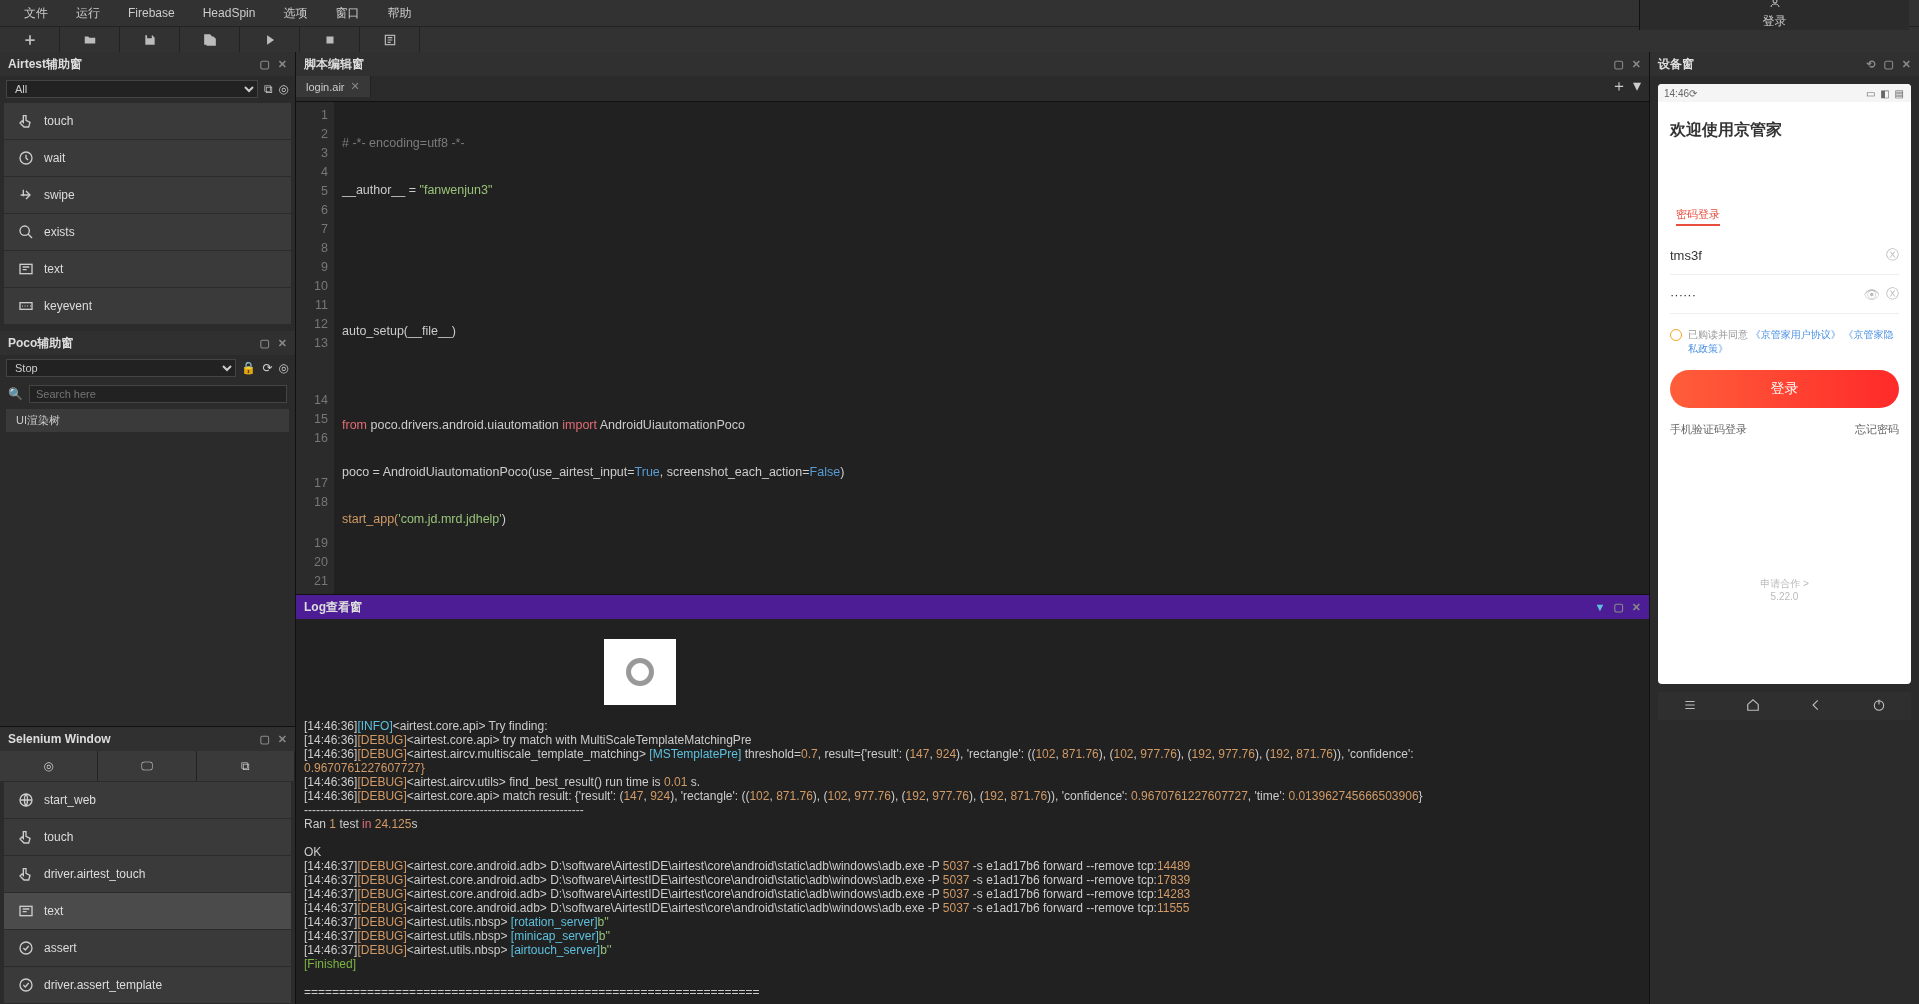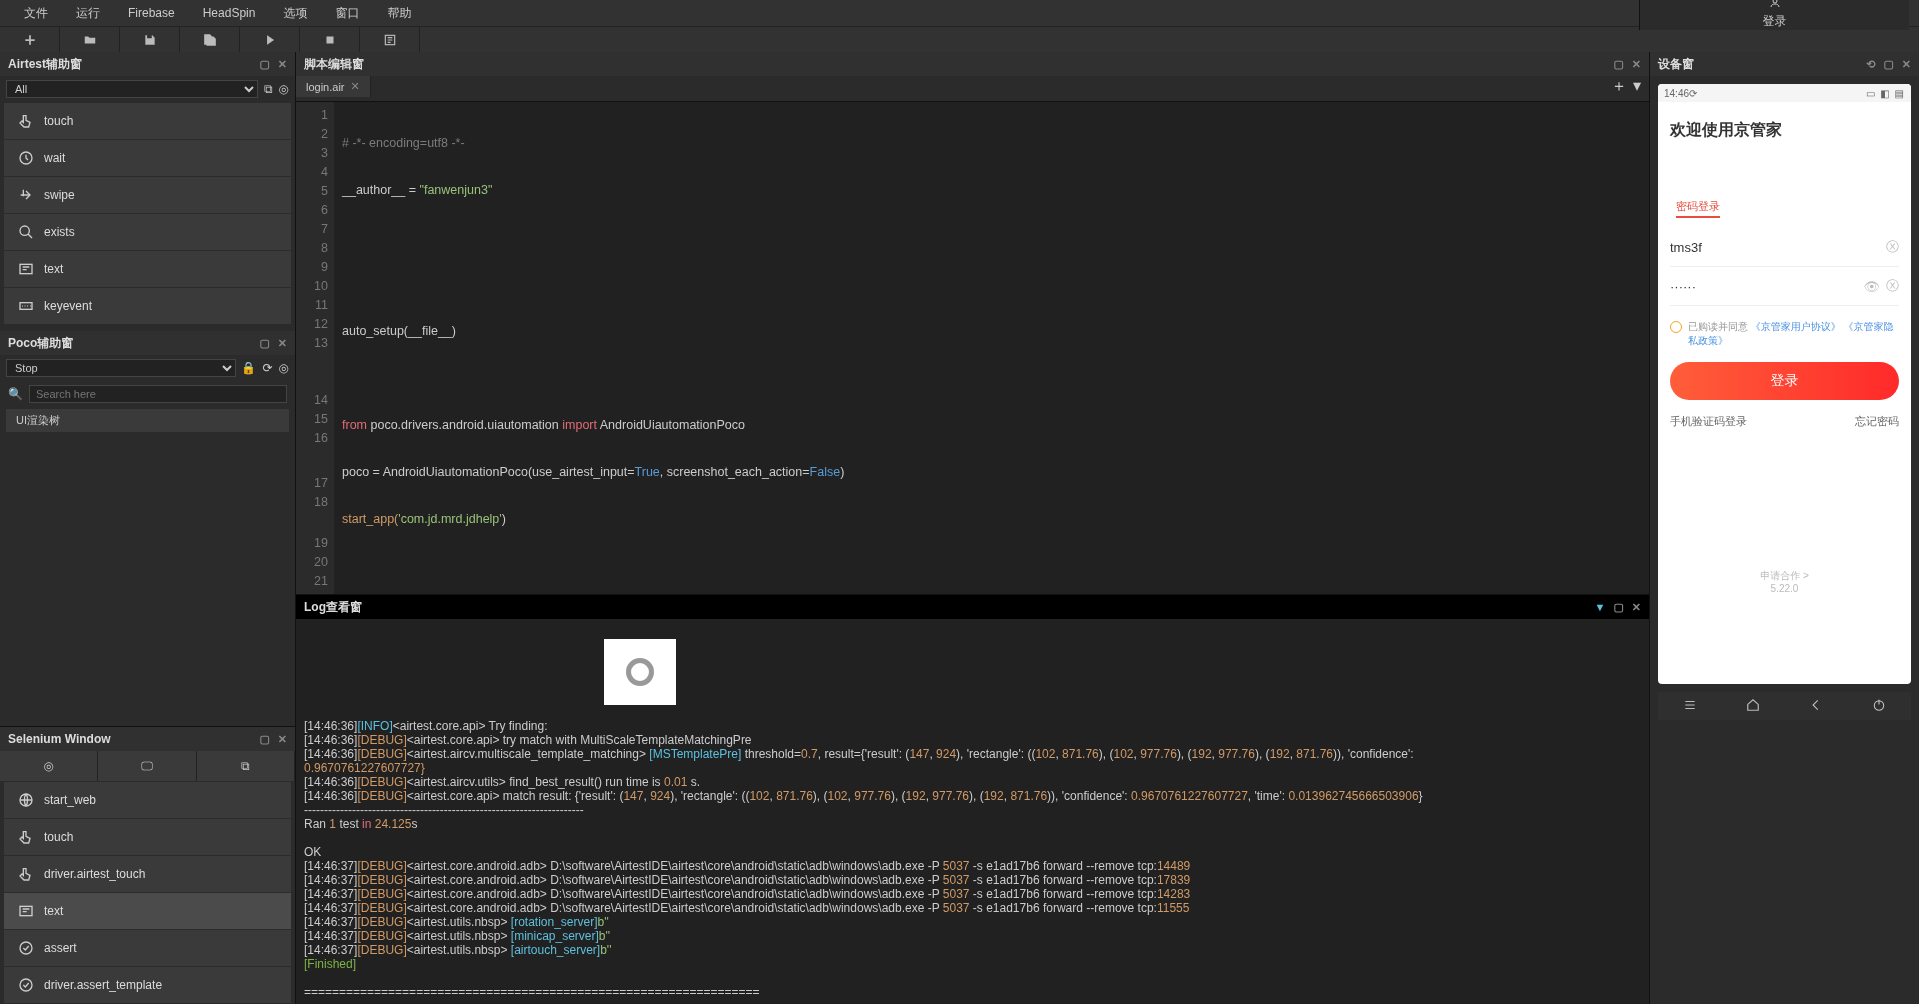--- a/index.html
+++ b/index.html
@@ -39,38 +39,38 @@
 .code div { line-height: 19px; min-height: 19px; }
 .code .c-comment { color: #7c7c7c; }
 .code .c-key { color: #e06c75; }
 .code .c-str { color: #98c379; }
 .code .c-func { color: #d19a66; }
 .code .c-bool { color: #569cd6; }
 .img-box { display: inline-block; background: #fff; border: 2px solid #fff; vertical-align: middle; }
 .img-box.big { width: 72px; height: 86px; display: inline-flex; align-items: center; justify-content: center; }
 .img-box.big .circ { width: 34px; height: 34px; border: 5px solid #999; border-radius: 50%; }
 .log-panel { height: 410px; border-top: 1px solid #111; display: flex; flex-direction: column; }
-.log-header { background: #000000; height: 24px; display: flex; align-items: center; padding: 0 8px; font-weight: bold; color: #ddd; }
+.log-header { background: #4c1d95; height: 24px; display: flex; align-items: center; padding: 0 8px; font-weight: bold; color: #ddd; }
 .log-header .ph-icons { margin-left: auto; display: flex; gap: 8px; color: #888; font-size: 11px; }
 .log-body { flex: 1; background: #212121; padding: 6px 8px; font-family: Consolas, monospace; font-size: 12px; color: #ccc; overflow: auto; white-space: pre-wrap; }
 .log-body .ts { color: #ccc; }
 .log-body .lvl-info { color: #5dc0de; }
 .log-body .lvl-debug { color: #d19a66; }
 .log-body .str { color: #98c379; }
 .log-body .num { color: #d19a66; }
 .log-body .kw { color: #e06c75; }
 .log-body .ok { color: #7cb342; }
 .right { width: 270px; background: #2b2b2b; border-left: 1px solid #111; display: flex; flex-direction: column; }
 .device-header { background: #303030; height: 24px; display: flex; align-items: center; padding: 0 8px; font-weight: bold; color: #ddd; }
 .device-header .ph-icons { margin-left: auto; display: flex; gap: 8px; color: #888; font-size: 11px; }
 .device-screen { margin: 8px; background: #fff; border-radius: 4px; display: flex; flex-direction: column; height: 600px; overflow: hidden; }
 .dev-statusbar { background: #f5f5f5; height: 18px; display: flex; align-items: center; padding: 0 6px; color: #666; font-size: 10px; }
 .dev-statusbar .r { margin-left: auto; letter-spacing: 1px; }
 .dev-content { flex: 1; padding: 18px 12px 10px 12px; position: relative; color: #333; }
-.dev-title { font-size: 16px; font-weight: bold; margin-bottom: 12px; }
+.dev-title { font-size: 16px; font-weight: bold; margin-bottom: 20px; }
 .dev-tab { color: #e84d3d; font-size: 11px; border-bottom: 2px solid #e84d3d; display: inline-block; padding-bottom: 2px; margin-bottom: 10px; margin-left: 6px; margin-top: 46px; }
 .dev-input { border-bottom: 1px solid #eee; padding: 10px 0; display: flex; align-items: center; }
 .dev-input input { border: 0; font-size: 13px; flex: 1; outline: none; color: #333; }
 .dev-input .clr { color: #bbb; font-size: 13px; cursor: pointer; }
 .dev-agree { display: flex; gap: 6px; font-size: 10px; color: #999; margin: 14px 0; line-height: 14px; }
 .dev-agree .chk { width: 12px; height: 12px; border: 1px solid #f5a623; border-radius: 50%; flex-shrink: 0; margin-top: 1px; }
 .dev-agree a { color: #4a90e2; text-decoration: none; }
 .dev-login-btn { background: linear-gradient(90deg, #ff5e3a, #ff2a2a); color: #fff; text-align: center; padding: 10px 0; border-radius: 22px; font-size: 14px; cursor: pointer; }
 .dev-links { display: flex; justify-content: space-between; font-size: 11px; color: #666; margin-top: 14px; }
 .dev-foot { text-align: center; color: #bbb; font-size: 10px; margin-top: auto; }

